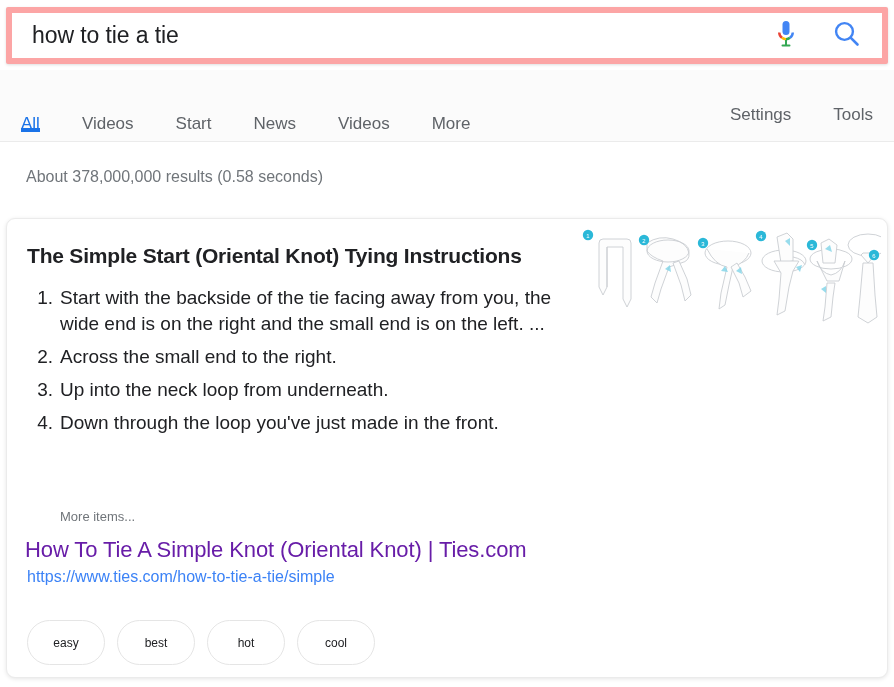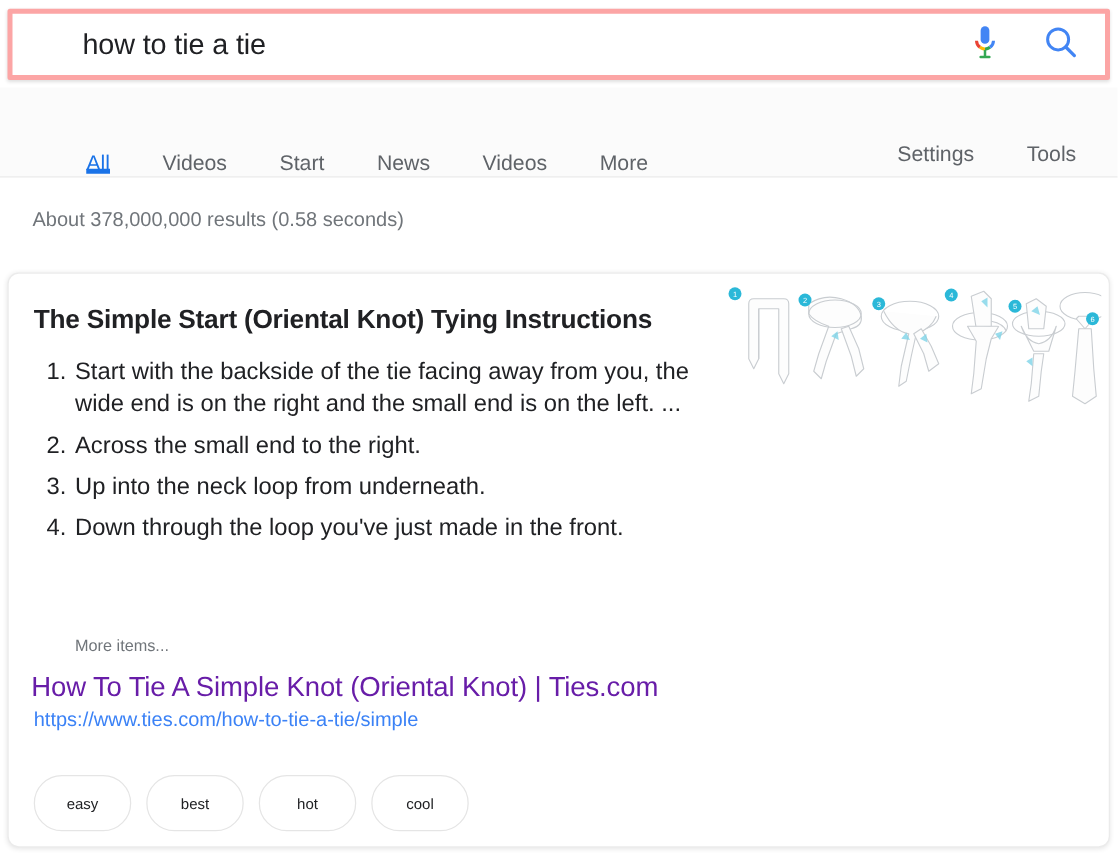--- a/index.html
+++ b/index.html
@@ -11,26 +11,25 @@
     -webkit-font-smoothing: antialiased;
     overflow: hidden;
   }
 
   
   .searchbar-wrap {
     position: absolute;
     left: 6px; top: 7px;
     width: 882px; height: 57px;
     background: #fff;
-    border: 4px solid #fca5a5;
+    border: 6px solid #fca5a5;
     border-radius: 2px;
     box-shadow: 0 1px 3px rgba(0,0,0,0.13);
     display: flex;
     align-items: center;
-    padding-left: 36px;
   }
   .search-input {
     flex: 1;
     border: none;
     outline: none;
     background: transparent;
     font-family: "Liberation Sans", sans-serif;
     font-size: 23px;
     color: #202124;
     padding: 0 0 0 20px;
@@ -50,26 +49,26 @@
 
   
   .navbar {
     position: absolute;
     left: 0; top: 70px;
     width: 894px; height: 72px;
     background: #fbfbfb;
     border-bottom: 1px solid #ebebeb;
   }
   .nav-left {
-    position: absolute; left: 0; top: 16px;
-    display: flex; align-items: flex-start; height: 100%; padding-left: 48px;
+    position: absolute; left: 0; top: 0;
+    display: flex; align-items: center; height: 100%;
   }
   .nav-right {
-    position: absolute; right: 12px; top: 0;
-    display: flex; align-items: center; height: 100%;
+    position: absolute; right: 0; top: 0;
+    display: flex; align-items: flex-start; height: 100%;
   }
   .nav-item {
     position: relative;
     font-size: 17px;
     color: #5f6368;
     padding: 36px 21px 0 21px;
     cursor: pointer;
     white-space: nowrap;
     line-height: 1;
   }

